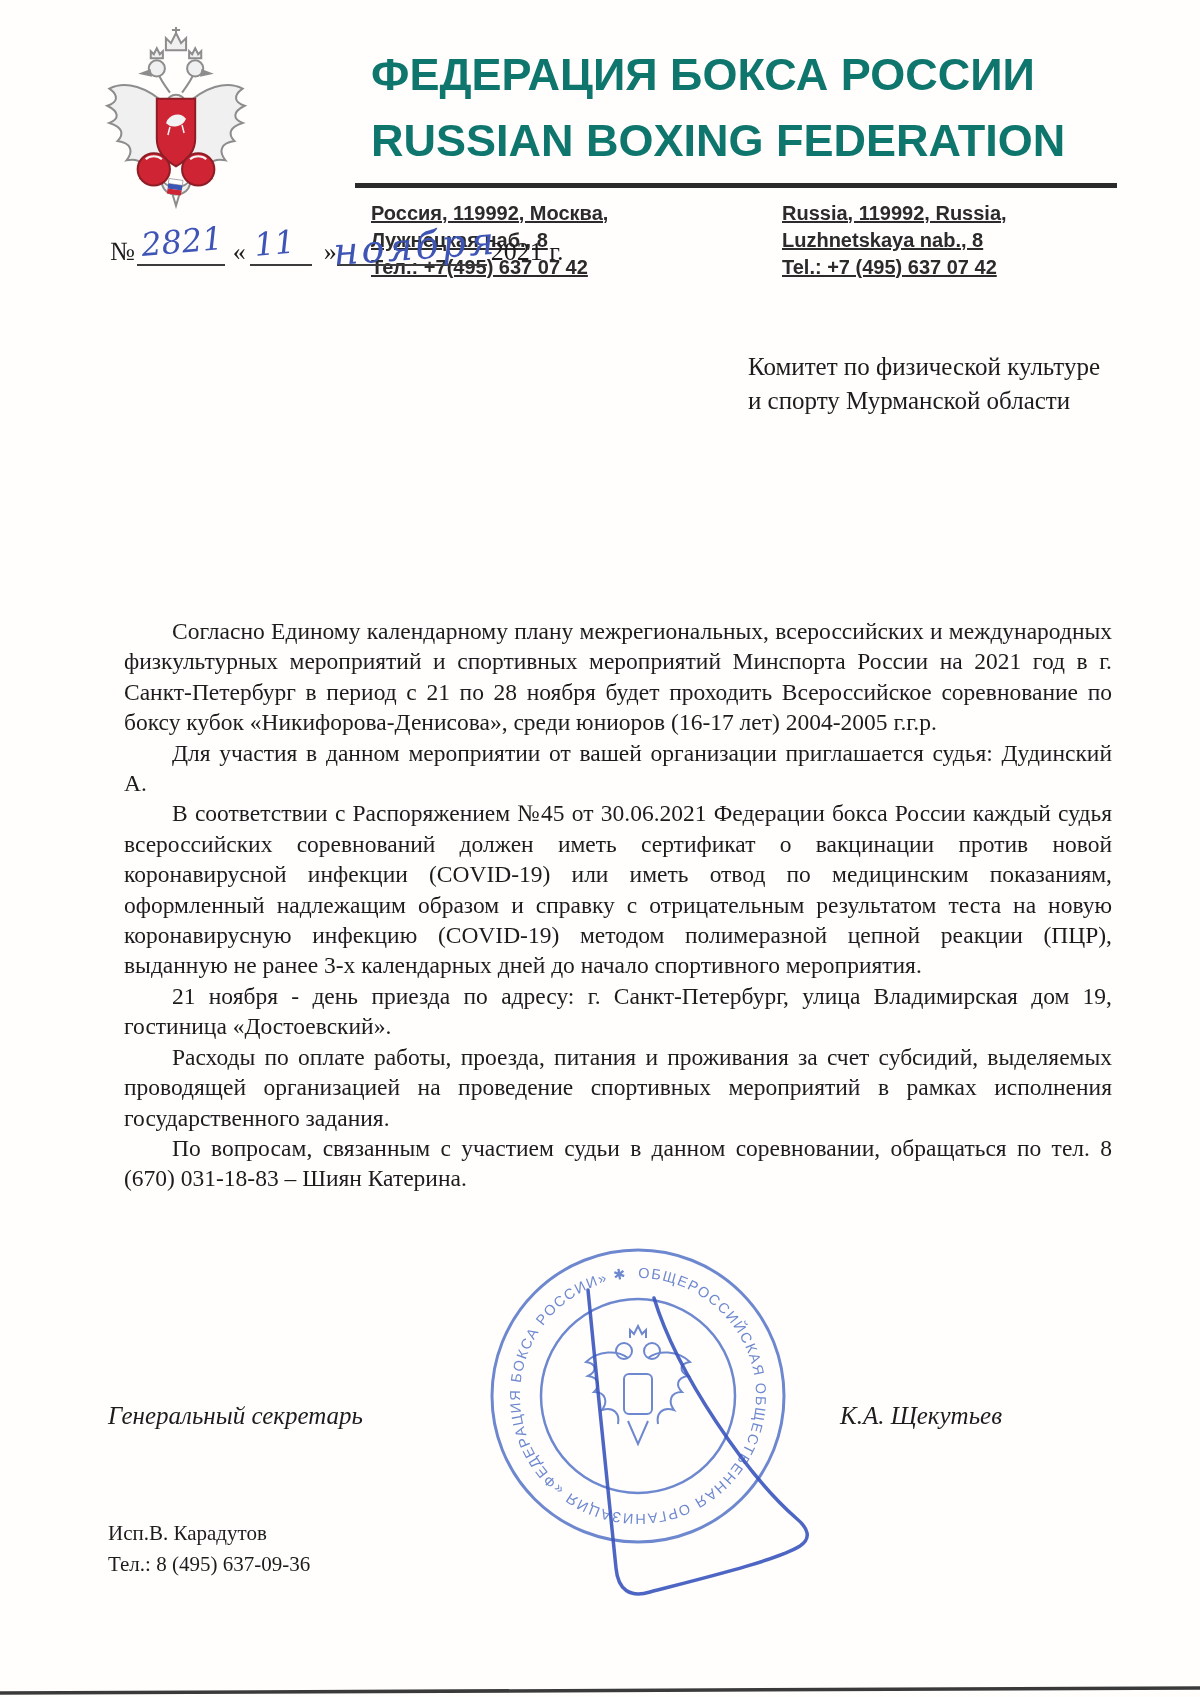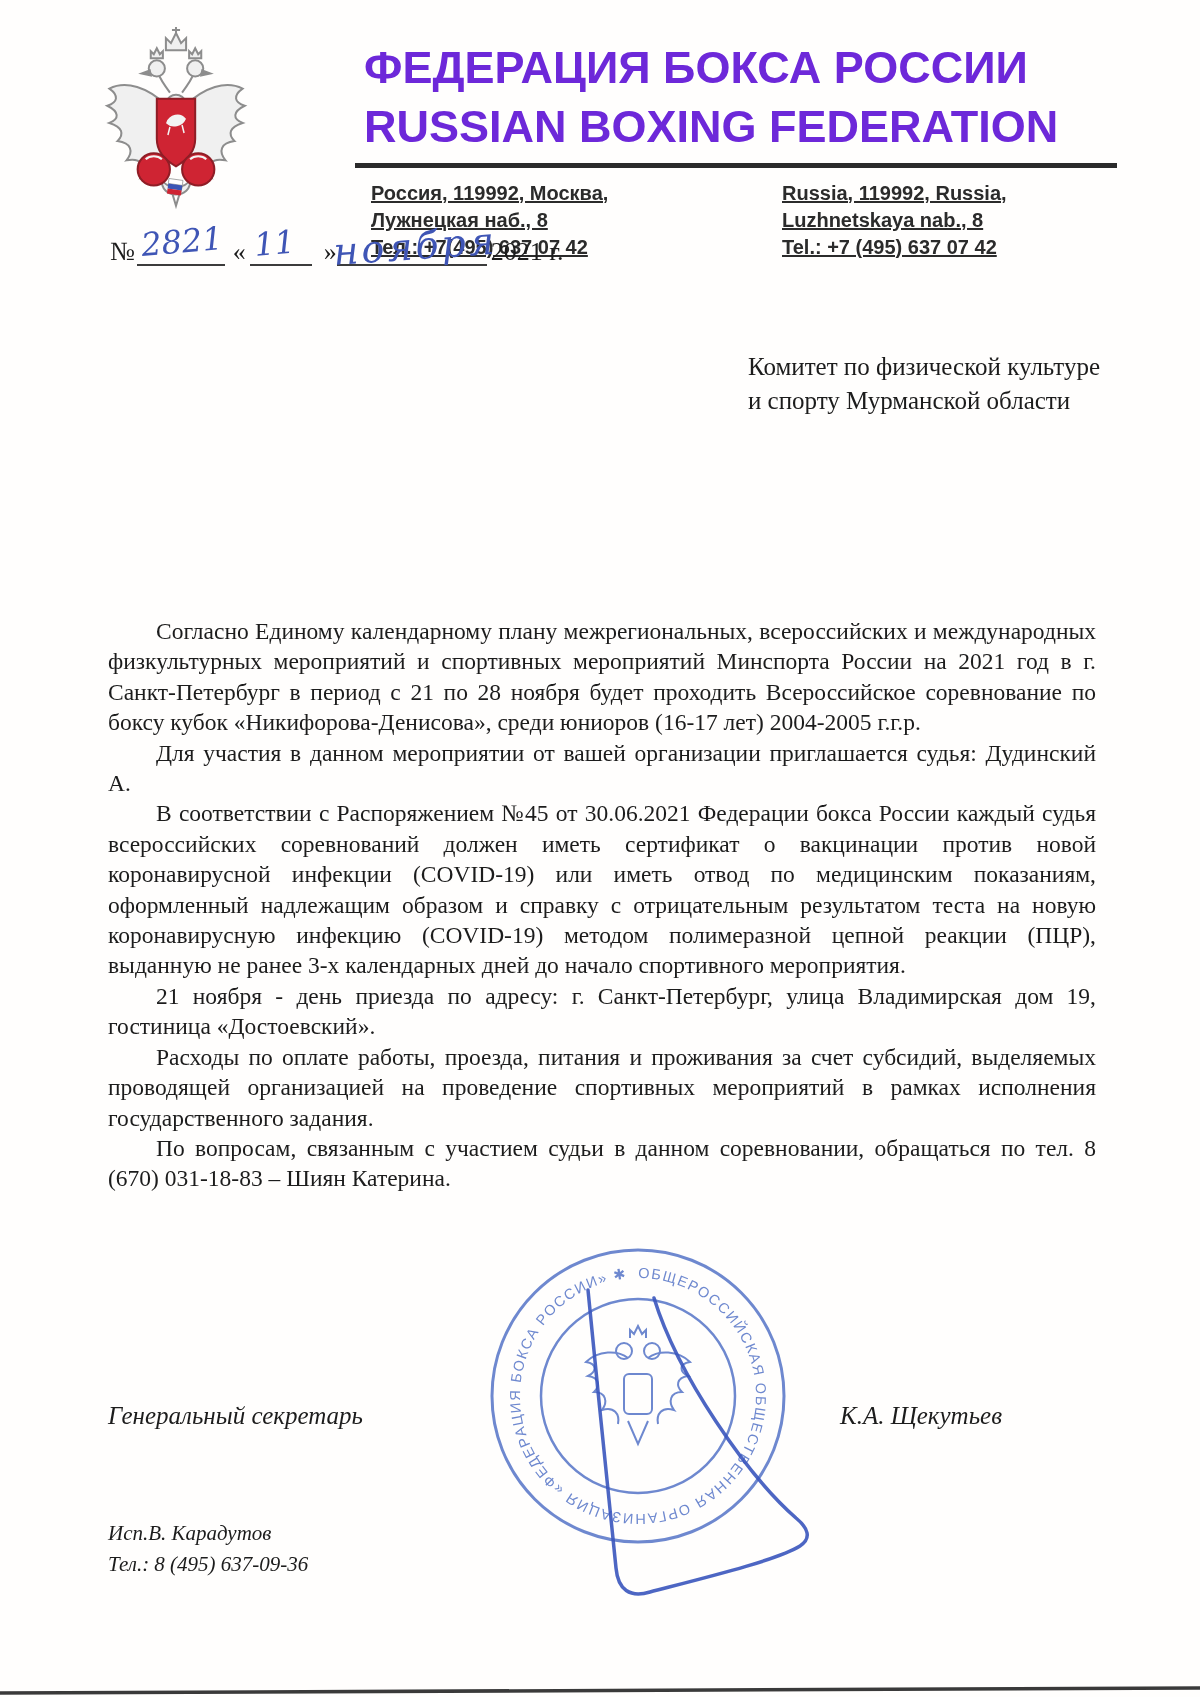--- a/index.html
+++ b/index.html
@@ -3,21 +3,21 @@
 <meta charset="utf-8">
 <style>
   html,body{margin:0;padding:0;background:#ffffff;}
   .page{position:relative;width:1200px;height:1697px;background:#fffefd;overflow:hidden;
         font-family:"Liberation Serif", serif;color:#1c1c1c;}
 
   
   .logo{position:absolute;left:95px;top:26px;width:162px;height:210px;}
   .head-right{position:absolute;left:355px;top:34px;width:762px;}
   .org-ru,.org-en{font-family:"Liberation Sans", sans-serif;font-weight:700;
-        font-size:45px;line-height:1.12;color:#6d28d9;letter-spacing:0px;margin:9px;white-space:nowrap;}
+        font-size:45px;line-height:1.12;color:#0f766e;letter-spacing:0px;margin:16px;white-space:nowrap;}
   .head-rule{height:5px;background:#2b2b2b;margin-top:10px;}
   .addresses{display:flex;margin-top:12px;font-family:"Liberation Sans", sans-serif;
         font-weight:700;font-size:20px;line-height:27px;color:#2b2b2b;text-decoration:underline;}
   .addr-ru{width:427px;padding-left:16px;box-sizing:border-box;}
   .addr-en{flex:0 0 auto;}
 
   
   .doc-number{position:absolute;left:110px;top:234px;font-size:26px;white-space:nowrap;}
   .blank{display:inline-block;position:relative;border-bottom:2px solid #3c3c3c;height:30px;vertical-align:-6px;}
   .blank.w1{width:88px;margin-left:2px;}
@@ -27,34 +27,34 @@
   .hand{position:absolute;bottom:0px;left:6px;color:#3f55b5;font-style:italic;
         font-family:"DejaVu Serif", serif;font-size:32px;transform:rotate(-5deg);
         transform-origin:left bottom;white-space:nowrap;}
   .hand.month{font-size:38px;letter-spacing:3px;left:-2px;bottom:-10px;transform:rotate(-4deg);}
 
   
   .recipient{position:absolute;right:100px;top:350px;text-align:left;
         font-size:25px;line-height:34px;}
 
   
-  .body{position:absolute;left:108px;top:616px;width:988px;font-size:23.5px;
+  .body{position:absolute;left:124px;top:616px;width:988px;font-size:23.5px;
         line-height:30.4px;text-align:justify;}
   .body p{margin:0;text-indent:48px;}
 
   
   .sig-row{position:absolute;left:108px;top:1402px;width:988px;display:flex;
         justify-content:space-between;font-size:25px;font-style:italic;}
   .sig-name{margin-right:94px;margin-left:24px;}
 
   
   .stamp{position:absolute;left:478px;top:1246px;width:345px;height:380px;}
 
   
-  .footer{position:absolute;left:108px;top:1518px;font-size:21px;line-height:31px;font-style:italic;}
+  .footer{position:absolute;left:108px;top:1518px;font-size:21px;line-height:31px;}
 
   
   .scan-edge{position:absolute;left:0;bottom:0;width:1200px;height:16px;}
 </style>
 </head>
 <body>
 
 <div class="page">
 
   <svg class="logo" viewBox="0 0 160 208">

